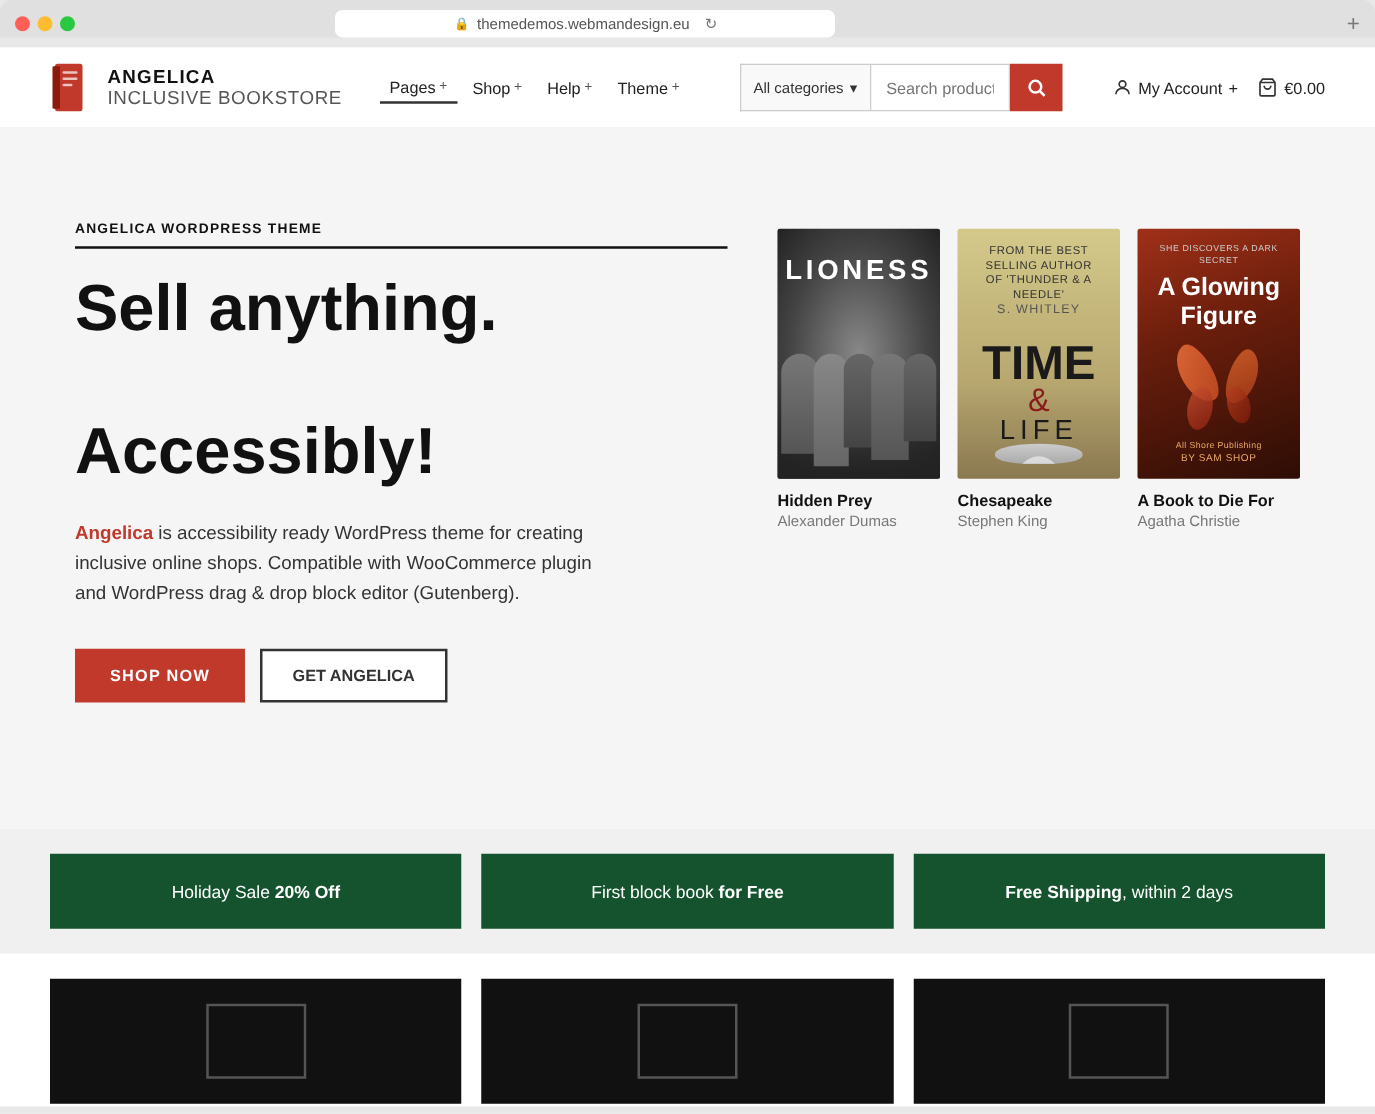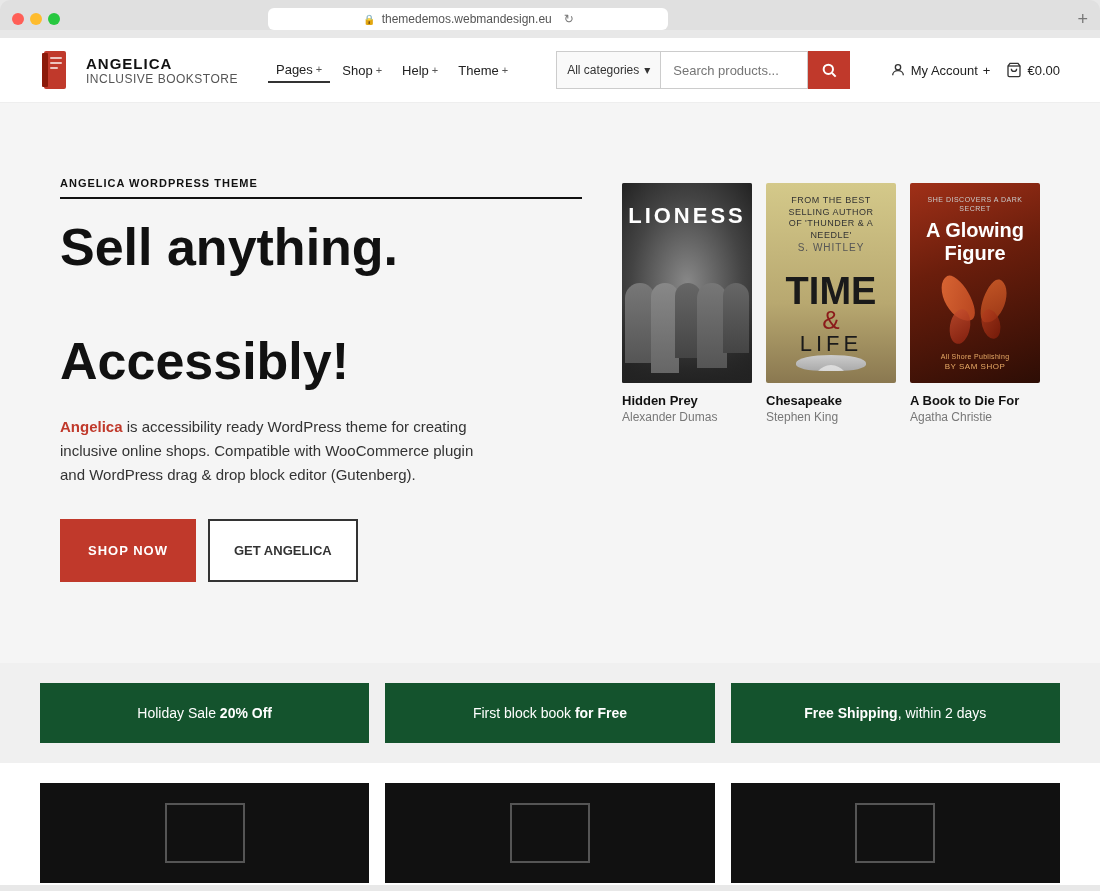--- a/index.html
+++ b/index.html
@@ -46,21 +46,21 @@
       gap: 30px;
     }
     .logo-area {
       display: flex; align-items: center; gap: 10px; flex-shrink: 0;
     }
     .logo-icon {
       width: 36px; height: 42px;
     }
     .logo-text { display: flex; flex-direction: column; }
     .logo-name { font-size: 15px; font-weight: 800; letter-spacing: 1px; color: #111; }
-    .logo-tagline { font-size: 12px; color: #555; letter-spacing: 0.5px; }
+    .logo-tagline { font-size: 15px; color: #555; letter-spacing: 0.5px; }
 
     .main-nav {
       display: flex; align-items: center; gap: 4px;
     }
     .nav-item {
       display: flex; align-items: center; gap: 3px;
       font-size: 13px; color: #222; cursor: pointer; padding: 4px 8px;
       text-decoration: none; white-space: nowrap;
     }
     .nav-item.active { border-bottom: 2px solid #333; }
@@ -115,21 +115,21 @@
       font-size: 52px; font-weight: 900; line-height: 1.1; color: #111;
       margin-bottom: 24px;
     }
     .hero-desc {
       font-size: 15px; line-height: 1.6; color: #333; margin-bottom: 32px; max-width: 440px;
     }
     .hero-desc .brand-link { color: #c0392b; font-weight: 600; }
     .hero-buttons { display: flex; gap: 12px; }
     .btn-shop {
       background: #c0392b; color: white; border: none;
-      padding: 24px 28px; font-size: 13px; font-weight: 700;
+      padding: 14px 28px; font-size: 13px; font-weight: 700;
       letter-spacing: 1px; cursor: pointer; text-transform: uppercase;
     }
     .btn-angelica {
       background: white; color: #333; border: 2px solid #333;
       padding: 12px 24px; font-size: 13px; font-weight: 600;
       cursor: pointer; text-transform: uppercase;
     }
 
     .hero-right {
       display: flex; gap: 14px; align-items: flex-end; flex-shrink: 0; padding-top: 20px;

